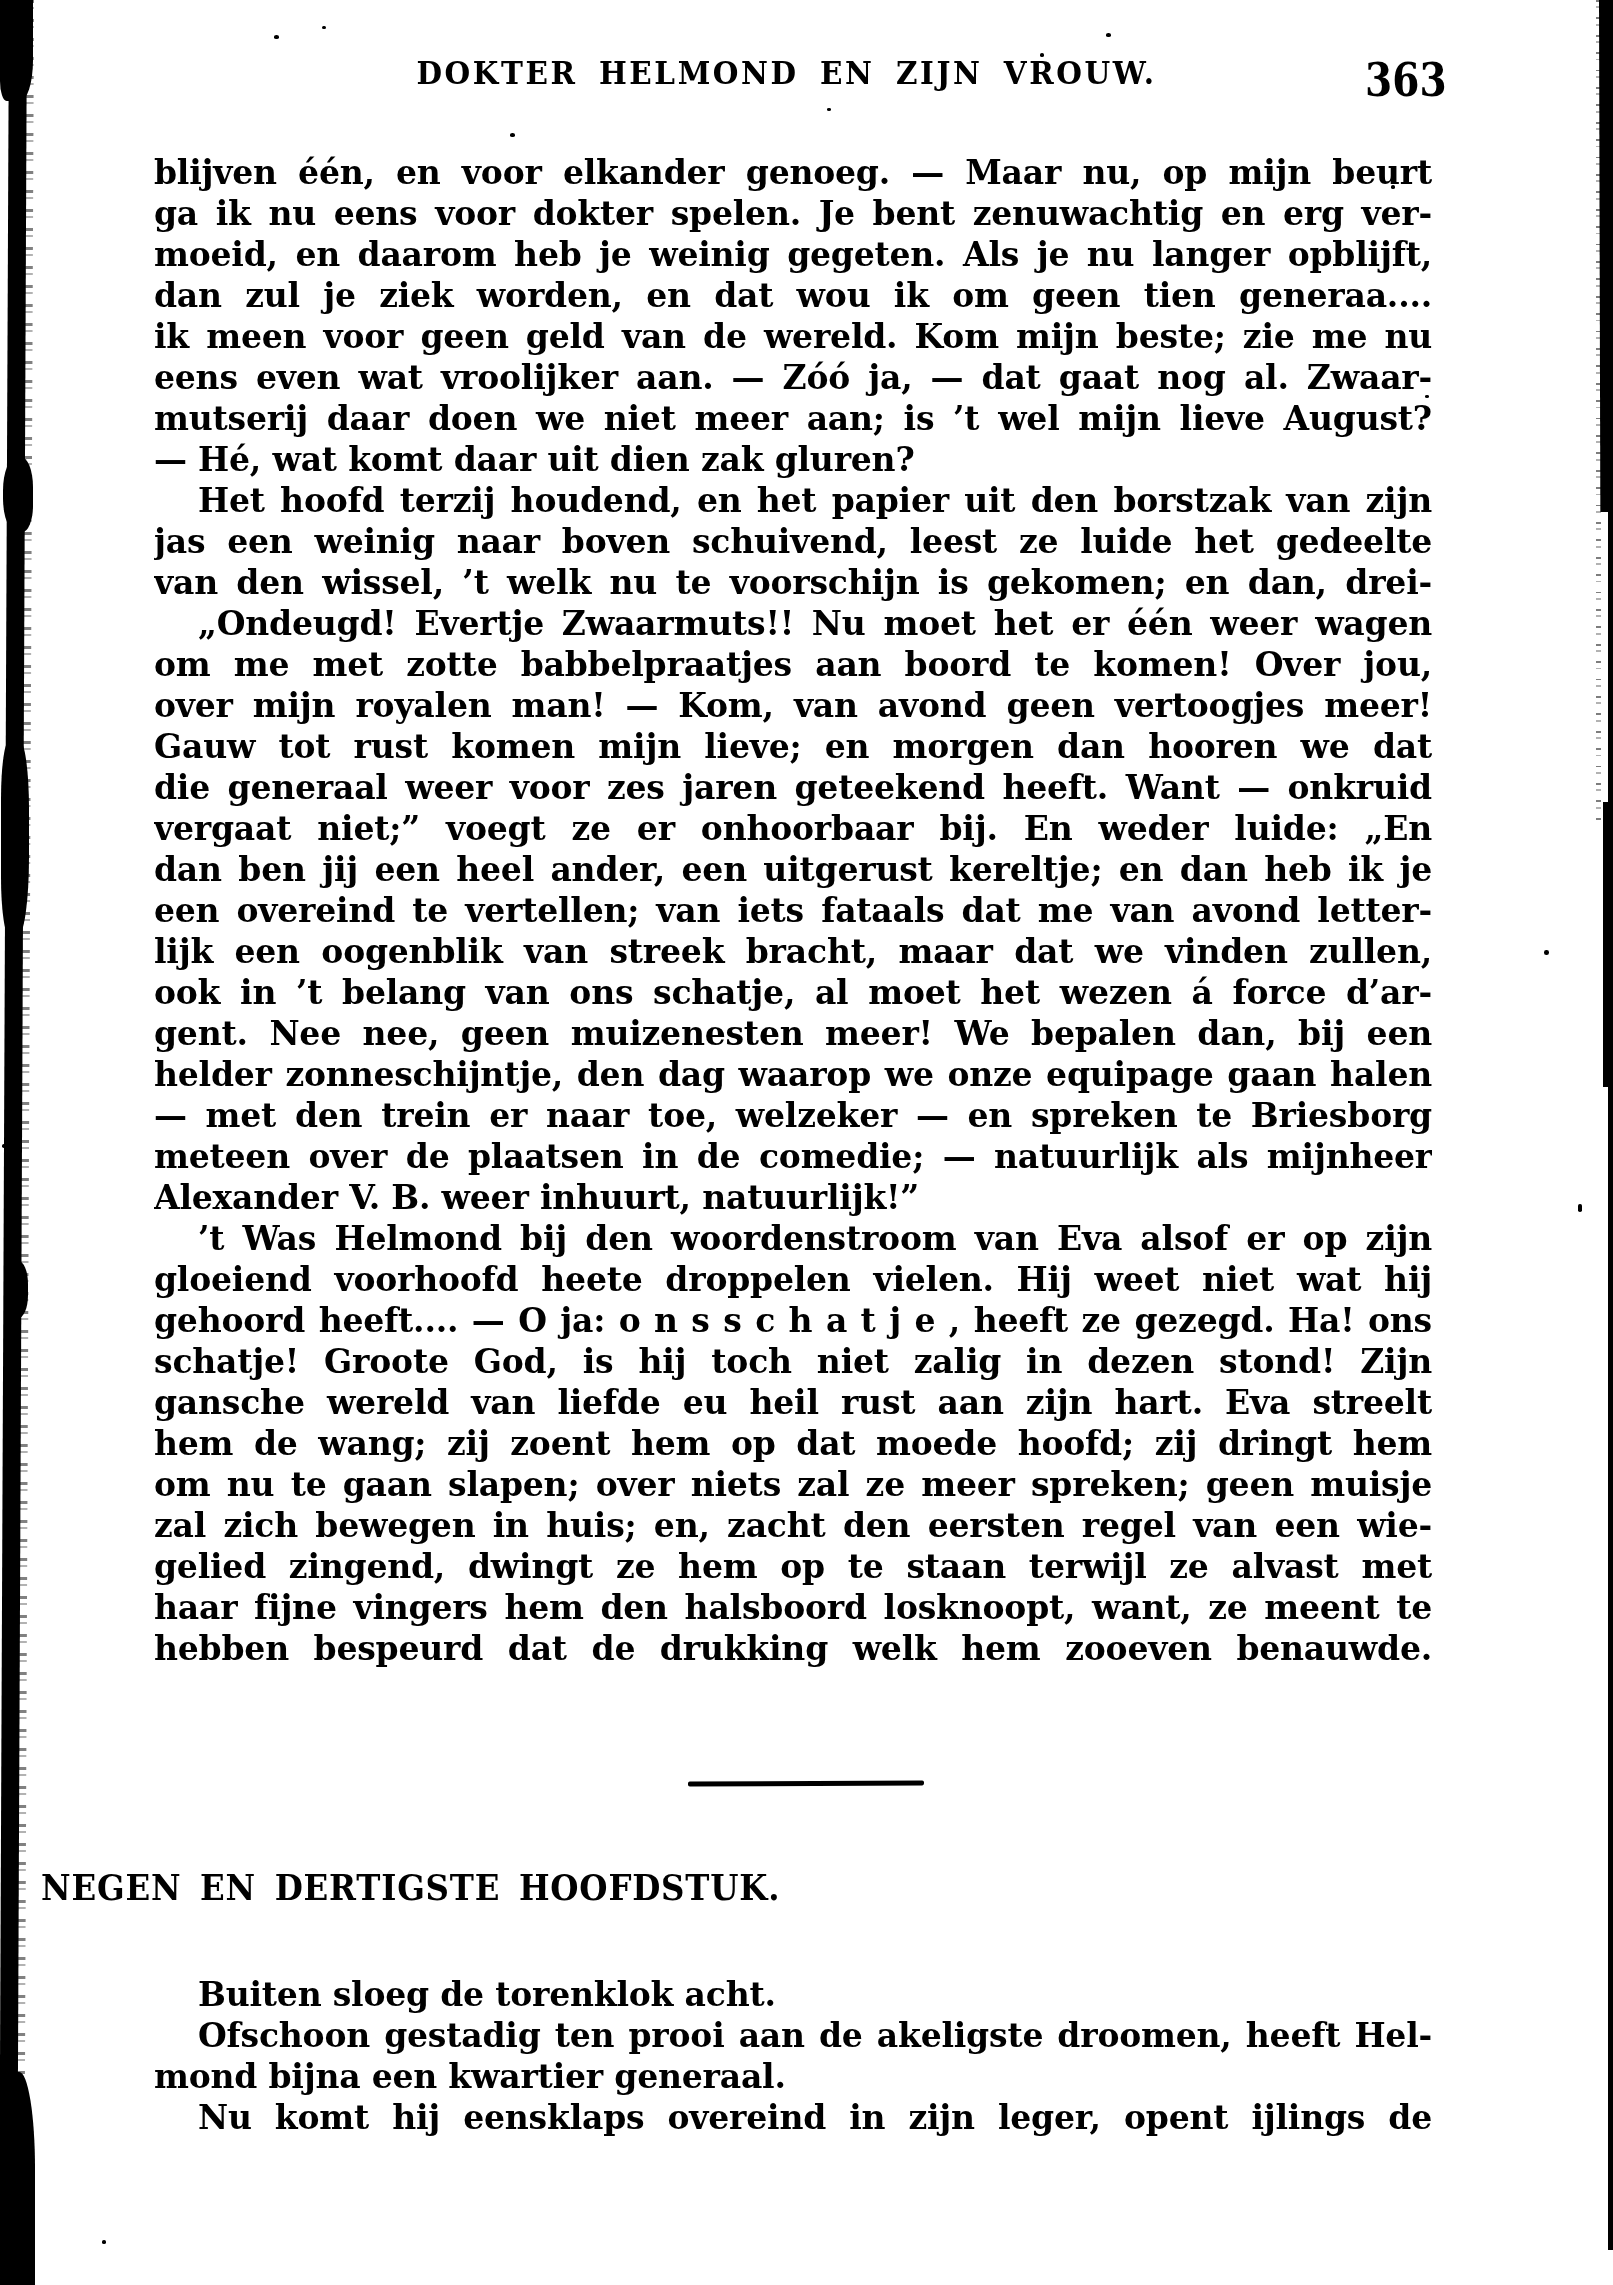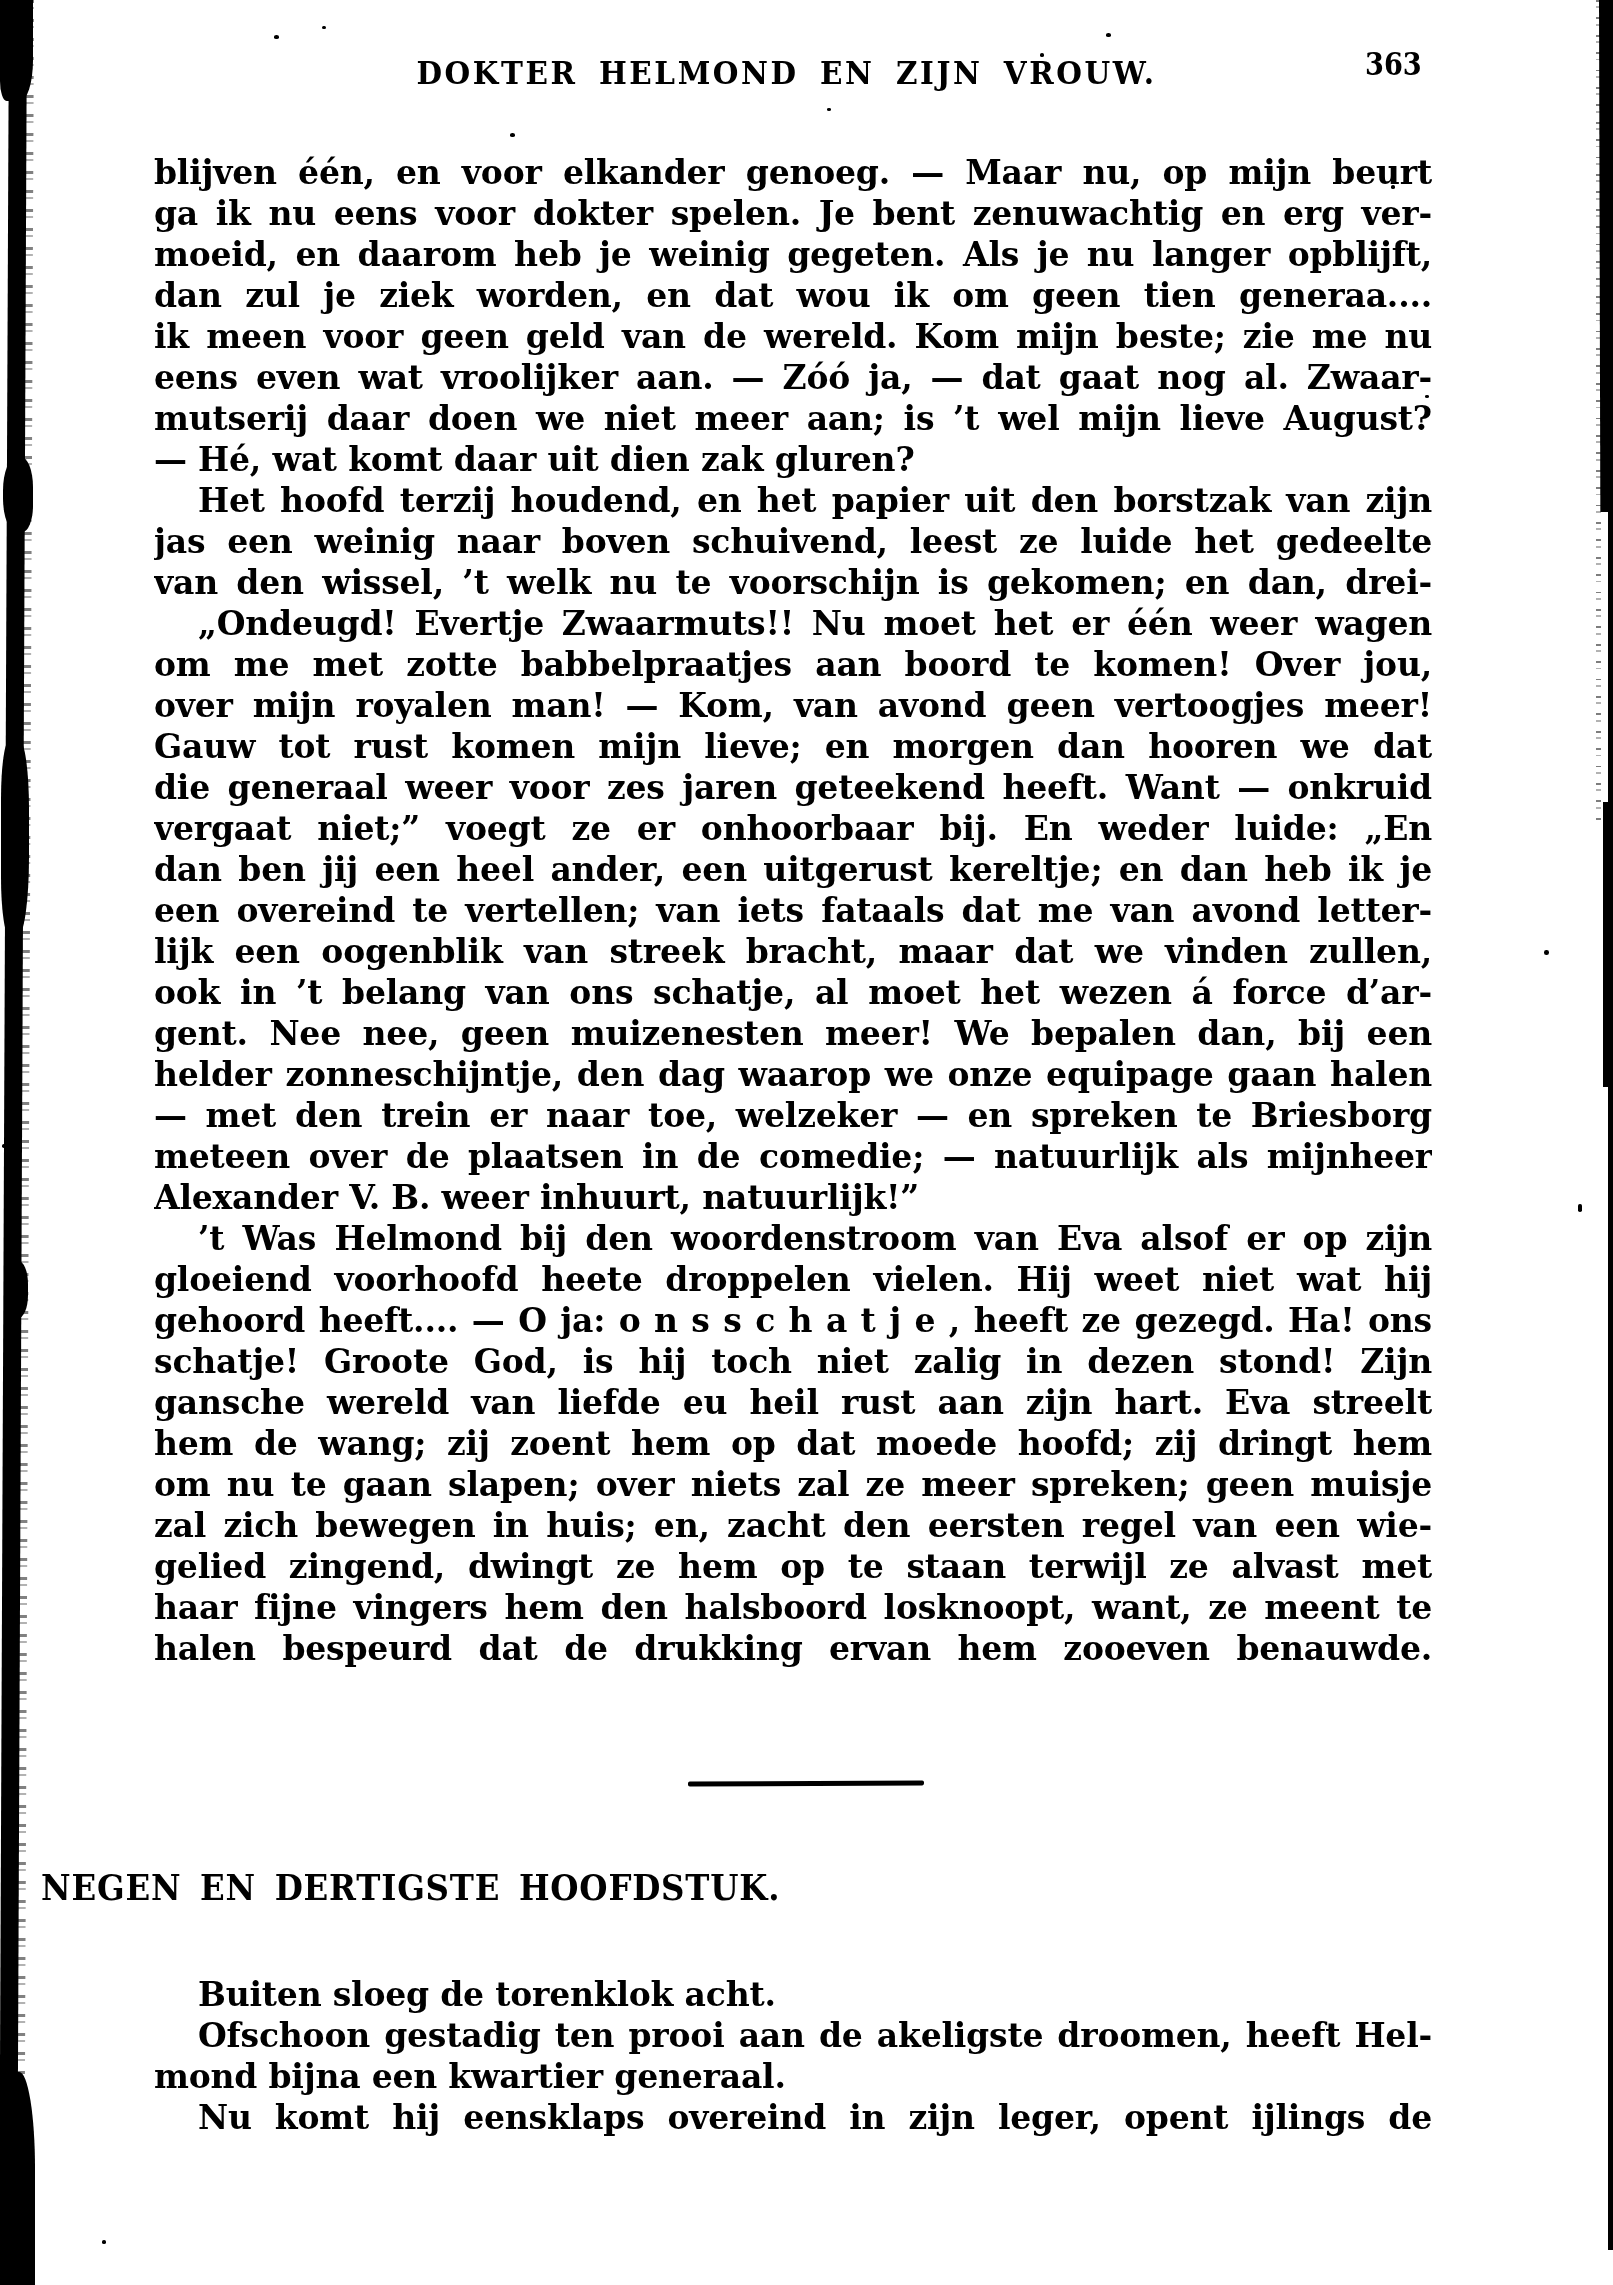--- a/index.html
+++ b/index.html
@@ -16,22 +16,22 @@
 
   
   .running-title {
     position:absolute; left:0; top:55px; width:1573px;
     text-align:center;
     font-size:31px; line-height:37px;
     letter-spacing:2.7px; word-spacing:9.1px;
   }
   .running-title > span { display:inline-block; transform:scaleX(0.95); }
   .page-number {
-    position:absolute; left:1365px; top:40px;
-    font-size:32px; line-height:49px;
+    position:absolute; left:1365px; top:56px;
+    font-size:46px; line-height:49px;
   }
   .page-number > span { display:inline-block; transform:scaleX(0.85); transform-origin:left center; }
 
   
   .text-block {
     position:absolute; left:133px; width:1299px;
     font-size:33px;
   }
   .block-main { top:152px; }
   .block-chapter-open { top:1974px; }
@@ -151,21 +151,21 @@
       <div class="line indent">’t Was Helmond bij den woordenstroom van Eva alsof er op zijn</div>
       <div class="line">gloeiend voorhoofd heete droppelen vielen. Hij weet niet wat hij</div>
       <div class="line">gehoord heeft.... — O ja: o n s  s c h a t j e , heeft ze gezegd. Ha! ons</div>
       <div class="line">schatje! Groote God, is hij toch niet zalig in dezen stond! Zijn</div>
       <div class="line">gansche wereld van liefde eu heil rust aan zijn hart. Eva streelt</div>
       <div class="line">hem de wang; zij zoent hem op dat moede hoofd; zij dringt hem</div>
       <div class="line">om nu te gaan slapen; over niets zal ze meer spreken; geen muisje</div>
       <div class="line">zal zich bewegen in huis; en, zacht den eersten regel van een wie-</div>
       <div class="line">gelied zingend, dwingt ze hem op te staan terwijl ze alvast met</div>
       <div class="line">haar fijne vingers hem den halsboord losknoopt, want, ze meent te</div>
-      <div class="line">halen bespeurd dat de drukking ervan hem zooeven benauwde.</div>
+      <div class="line">hebben bespeurd dat de drukking welk hem zooeven benauwde.</div>
     </div>
 
   <div class="section-divider"></div>
 
   <div class="chapter-heading">
     <span>NEGEN EN DERTIGSTE HOOFDSTUK.</span>
   </div>
 
   <div class="text-block block-chapter-open">
       <div class="line indent ragged">Buiten sloeg de torenklok acht.</div>

